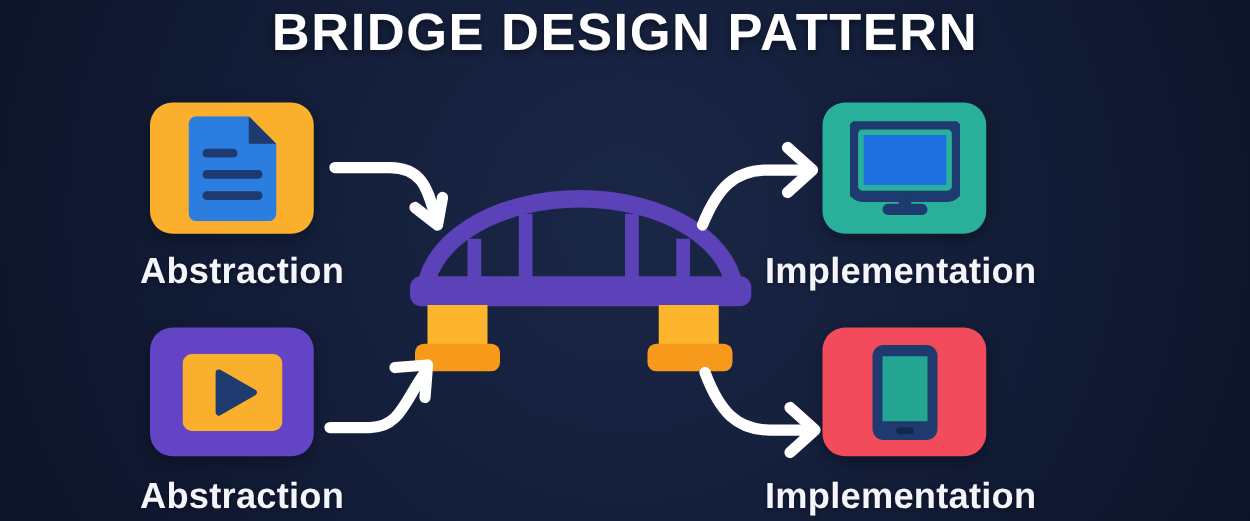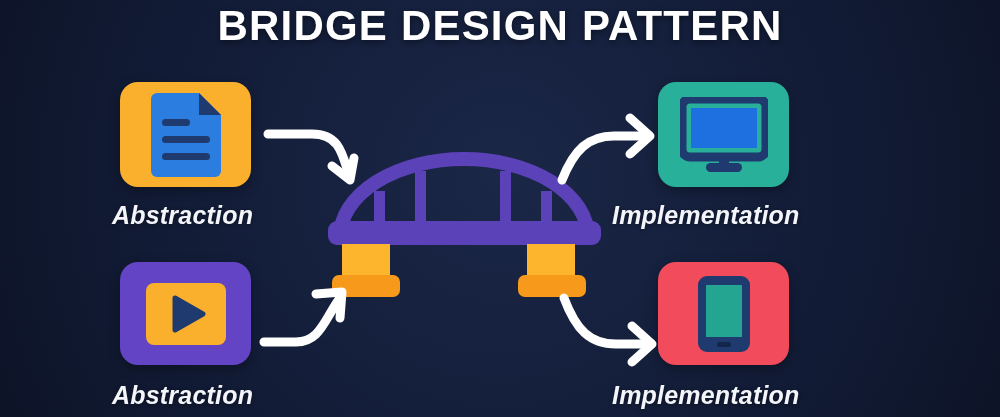--- a/index.html
+++ b/index.html
@@ -53,27 +53,26 @@
   }
   #tile-tl { left: 120px; top: 82px;  width: 131px; height: 105px; background: #FBB02D; }
   #tile-bl { left: 120px; top: 262px; width: 131px; height: 103px; background: #6244C5; }
   #tile-tr { left: 658px; top: 82px;  width: 131px; height: 105px; background: #28B09A; }
   #tile-br { left: 658px; top: 262px; width: 131px; height: 103px; background: #F24B5B; }
 
   
   .caption {
     position: absolute;
     color: #f3f5fa;
-    font-size: 25px;
+    font-size: 29px;
     font-weight: bold;
     letter-spacing: 0.2px;
     white-space: nowrap;
     text-shadow: 0 1px 4px rgba(0,0,0,0.4);
     font-family: "Liberation Sans", sans-serif;
-    font-style: italic;
   }
   #cap-tl { left: 112px; top: 201px; }
   #cap-bl { left: 112px; top: 381px; }
   #cap-tr { left: 612px; top: 201px; }
   #cap-br { left: 612px; top: 381px; }
 
   
   #bridge {
     position: absolute;
     left: 322px;

